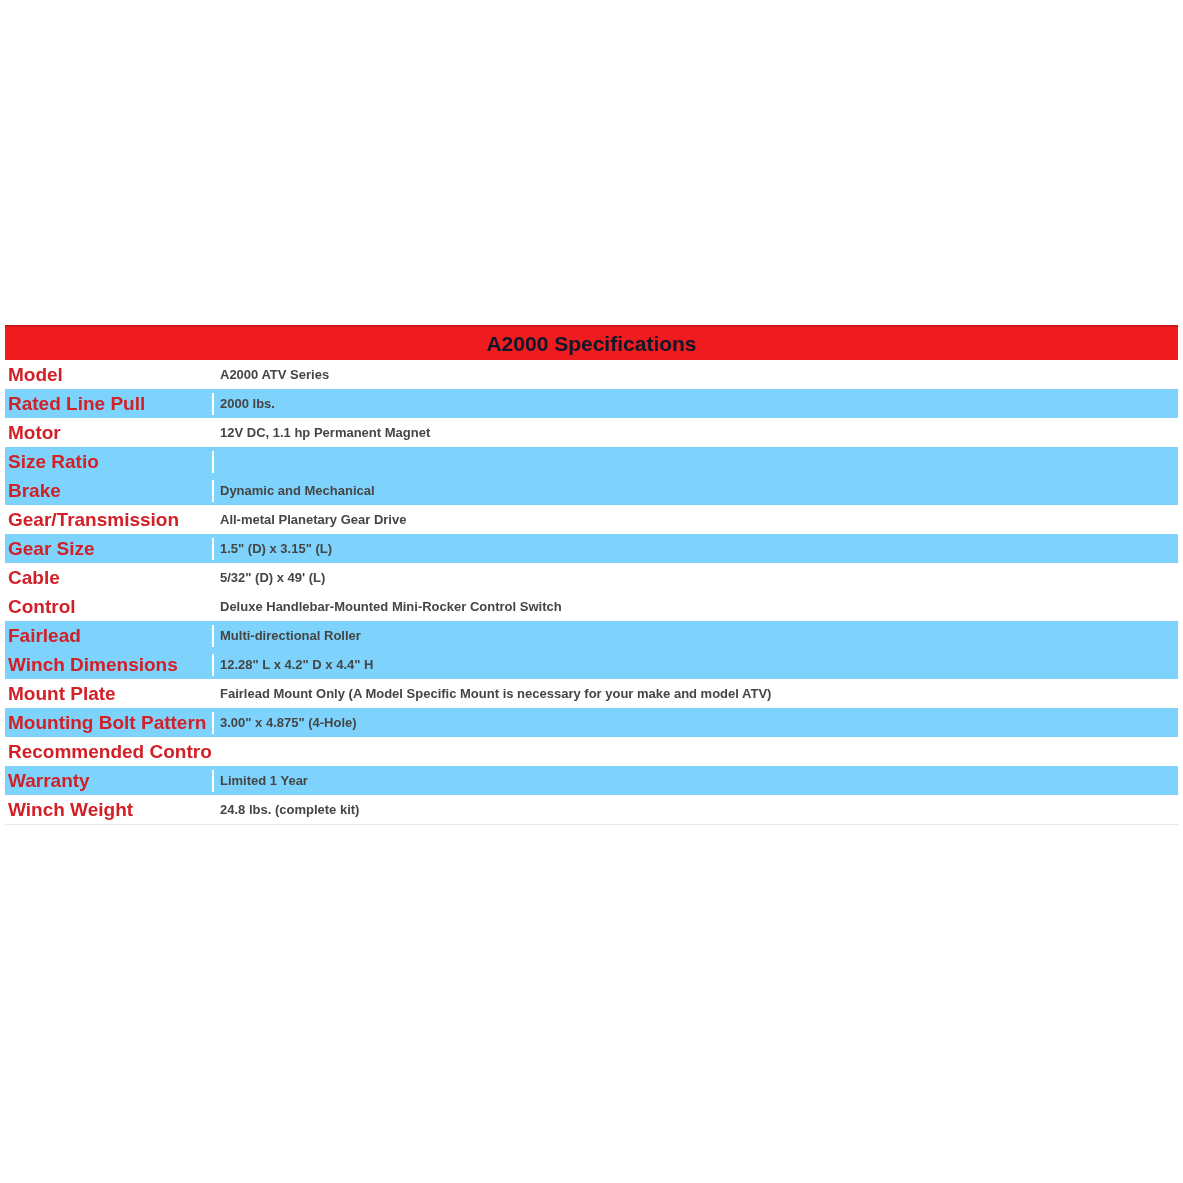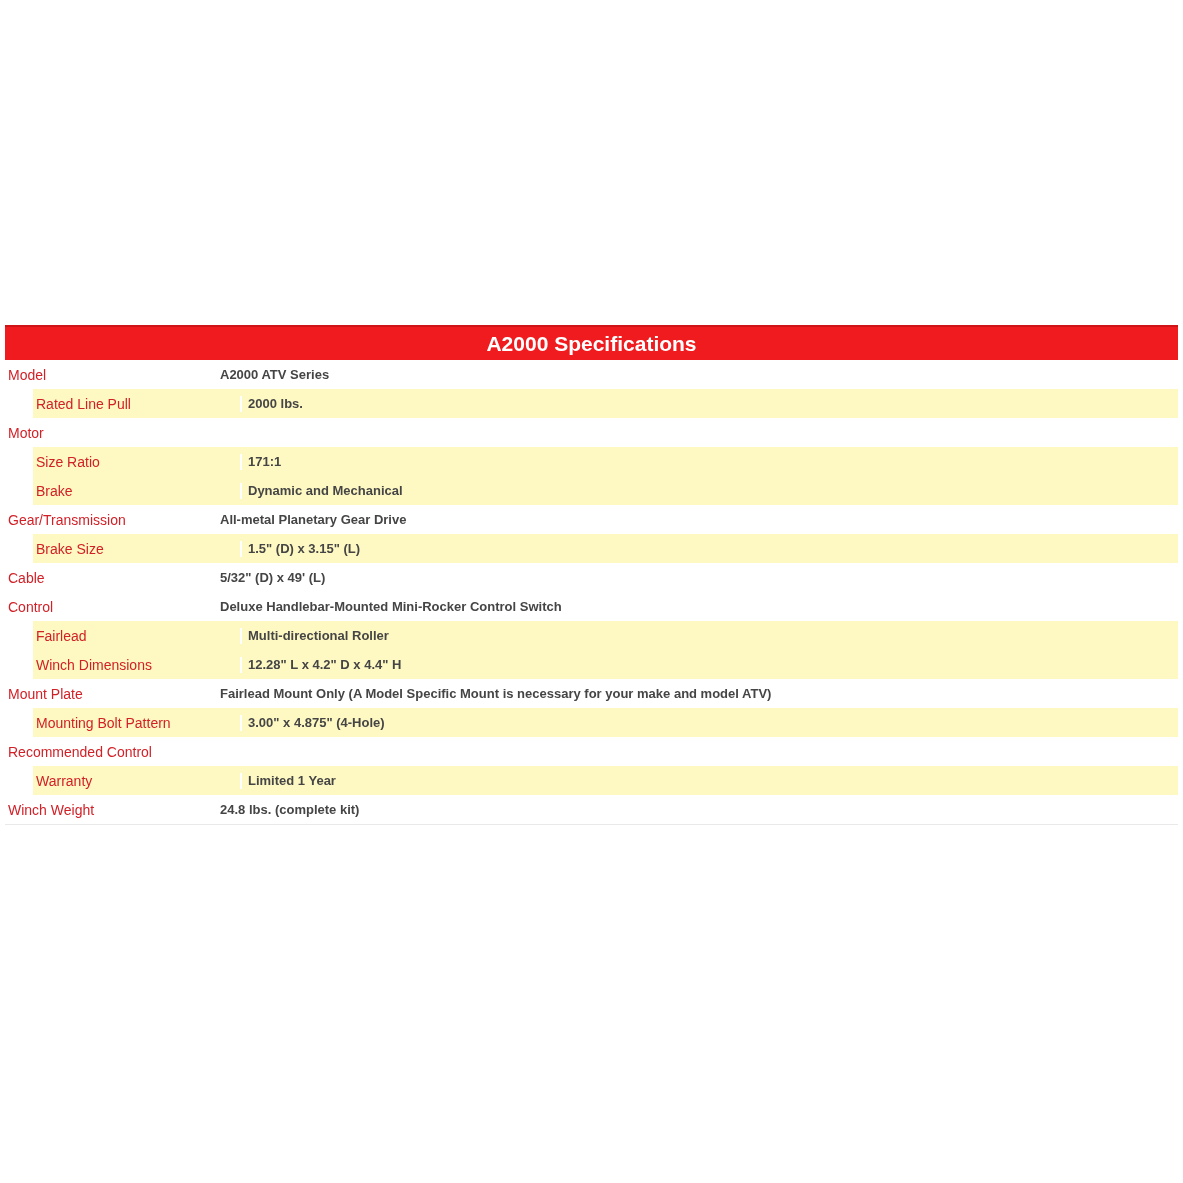--- a/index.html
+++ b/index.html
@@ -19,45 +19,44 @@
     top: 325px;
     left: 5px;
     width: 1173px;
   }
   .spec-header {
     background: #f01b1e;
     border-top: 2px solid #cf1418;
     height: 33px;
     line-height: 33px;
     text-align: center;
-    color: #ffffff;
+    color: #0f172a;
     font-size: 21px;
     font-weight: bold;
   }
   .spec-rows {
     border-bottom: 1px solid #e9e9e9;
   }
   .spec-row {
     display: flex;
     height: 29px;
     align-items: center;
     background: #ffffff;
   }
   .spec-row.alt {
-    background: #fef9c3;
-    margin-left: 28px;
+    background: #7dd3fc;
   }
   .spec-label {
     width: 204px;
     flex: 0 0 204px;
     padding-left: 3px;
     border-right: 2px solid #ffffff;
     color: #d22027;
-    font-size: 14px;
-    font-weight: normal;
+    font-size: 19px;
+    font-weight: bold;
     white-space: nowrap;
     overflow: hidden;
   }
   .spec-value {
     flex: 1;
     padding-left: 6px;
     color: #454545;
     font-size: 13px;
     font-weight: bold;
     white-space: nowrap;
@@ -75,40 +74,40 @@
     <div class="spec-value">A2000 ATV Series</div>
   </div>
 
   <div class="spec-row alt">
     <div class="spec-label">Rated Line Pull</div>
     <div class="spec-value">2000 lbs.</div>
   </div>
 
   <div class="spec-row">
     <div class="spec-label">Motor</div>
+    <div class="spec-value">12V DC, 1.1 hp Permanent Magnet</div>
   </div>
 
   <div class="spec-row alt">
     <div class="spec-label">Size Ratio</div>
-    <div class="spec-value">171:1</div>
   </div>
 
   <div class="spec-row alt">
     <div class="spec-label">Brake</div>
     <div class="spec-value">Dynamic and Mechanical</div>
   </div>
 
   <div class="spec-row">
     <div class="spec-label">Gear/Transmission</div>
     <div class="spec-value">All-metal Planetary Gear Drive</div>
   </div>
 
 
   <div class="spec-row alt">
-    <div class="spec-label">Brake Size</div>
+    <div class="spec-label">Gear Size</div>
     <div class="spec-value">1.5" (D) x 3.15" (L)</div>
   </div>
 
   <div class="spec-row">
     <div class="spec-label">Cable</div>
     <div class="spec-value">5/32" (D) x 49' (L)</div>
   </div>
 
   <div class="spec-row">
     <div class="spec-label">Control</div>

